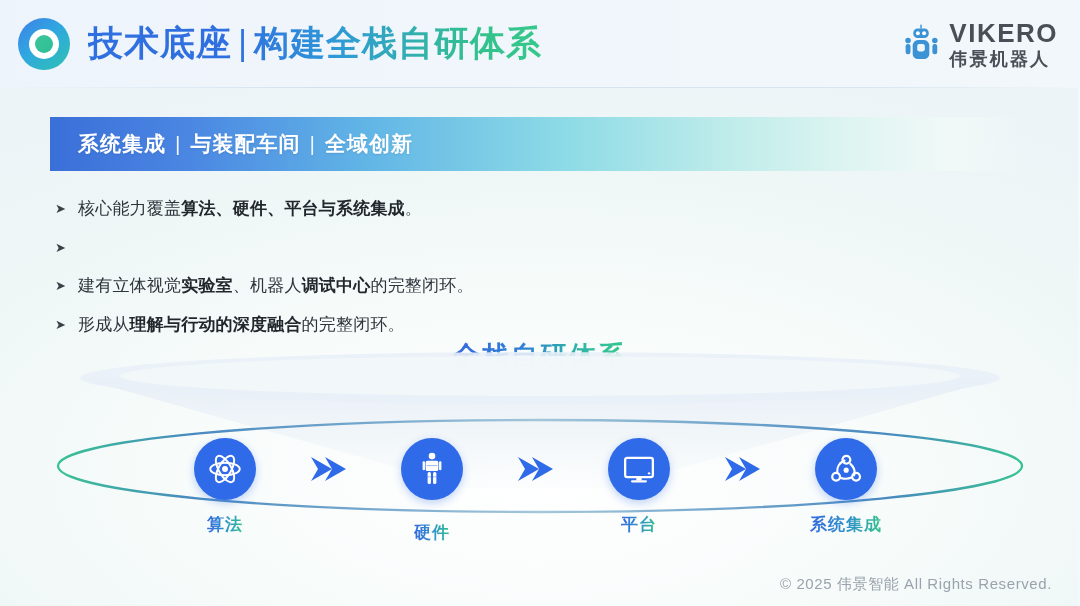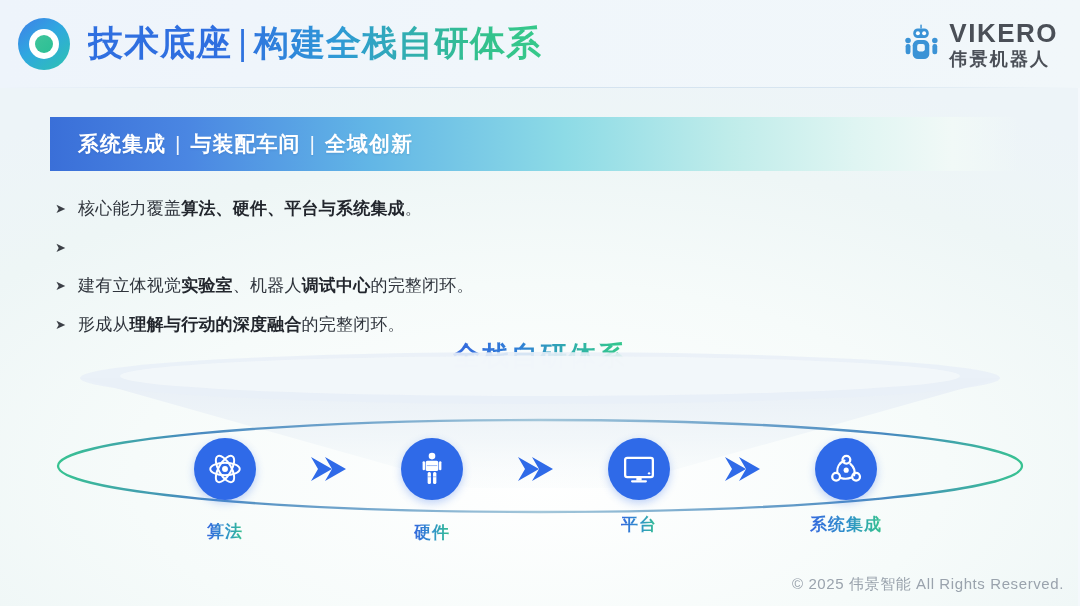--- a/index.html
+++ b/index.html
@@ -112,21 +112,21 @@
     position:absolute; width:180px; text-align:center;
     font-size:17px; font-weight:bold; letter-spacing:1px;
   }
   .node-label span{
     background:linear-gradient(90deg,#3569de 0%,#2f94c8 55%,#35c28d 100%);
     -webkit-background-clip:text; background-clip:text; color:transparent;
   }
 
   
   .footer{
-    position:absolute; right:14px; bottom:12px;
+    position:absolute; right:26px; bottom:12px;
     font-size:15px; color:#9aa3ad; letter-spacing:.6px;margin-top:29px;
   }
 </style>
 </head>
 <body>
 
 <div id="slide">
 
   <div class="header">
 
@@ -240,21 +240,21 @@
     <div class="node" style="left:194px; top:100px;">
       <svg viewBox="0 0 40 40">
         <g fill="none" stroke="#ffffff" stroke-width="2.1">
           <ellipse cx="20" cy="20" rx="15.5" ry="6.6"></ellipse>
           <ellipse cx="20" cy="20" rx="15.5" ry="6.6" transform="rotate(60 20 20)"></ellipse>
           <ellipse cx="20" cy="20" rx="15.5" ry="6.6" transform="rotate(120 20 20)"></ellipse>
         </g>
         <circle cx="20" cy="20" r="3.1" fill="#ffffff"></circle>
       </svg>
     </div>
-    <div class="node-label" style="left:135px; top:182px;">
+    <div class="node-label" style="left:135px; top:175px;">
       <span>算法</span>
     </div>
 
     <div class="node" style="left:401px; top:100px;">
       <svg viewBox="0 0 40 40">
         <g fill="#ffffff">
           <circle cx="20" cy="6.4" r="3.5"></circle>
           <path d="M15.2 11.2 h9.6 a1.9 1.9 0 0 1 1.9 1.9 v7.4 a1.5 1.5 0 0 1 -1.5 1.5 h-10.4 a1.5 1.5 0 0 1 -1.5 -1.5 v-7.4 a1.9 1.9 0 0 1 1.9 -1.9 z"></path>
           <rect x="10.1" y="11.8" width="2.5" height="9.6" rx="1.2"></rect>
           <rect x="27.4" y="11.8" width="2.5" height="9.6" rx="1.2"></rect>

